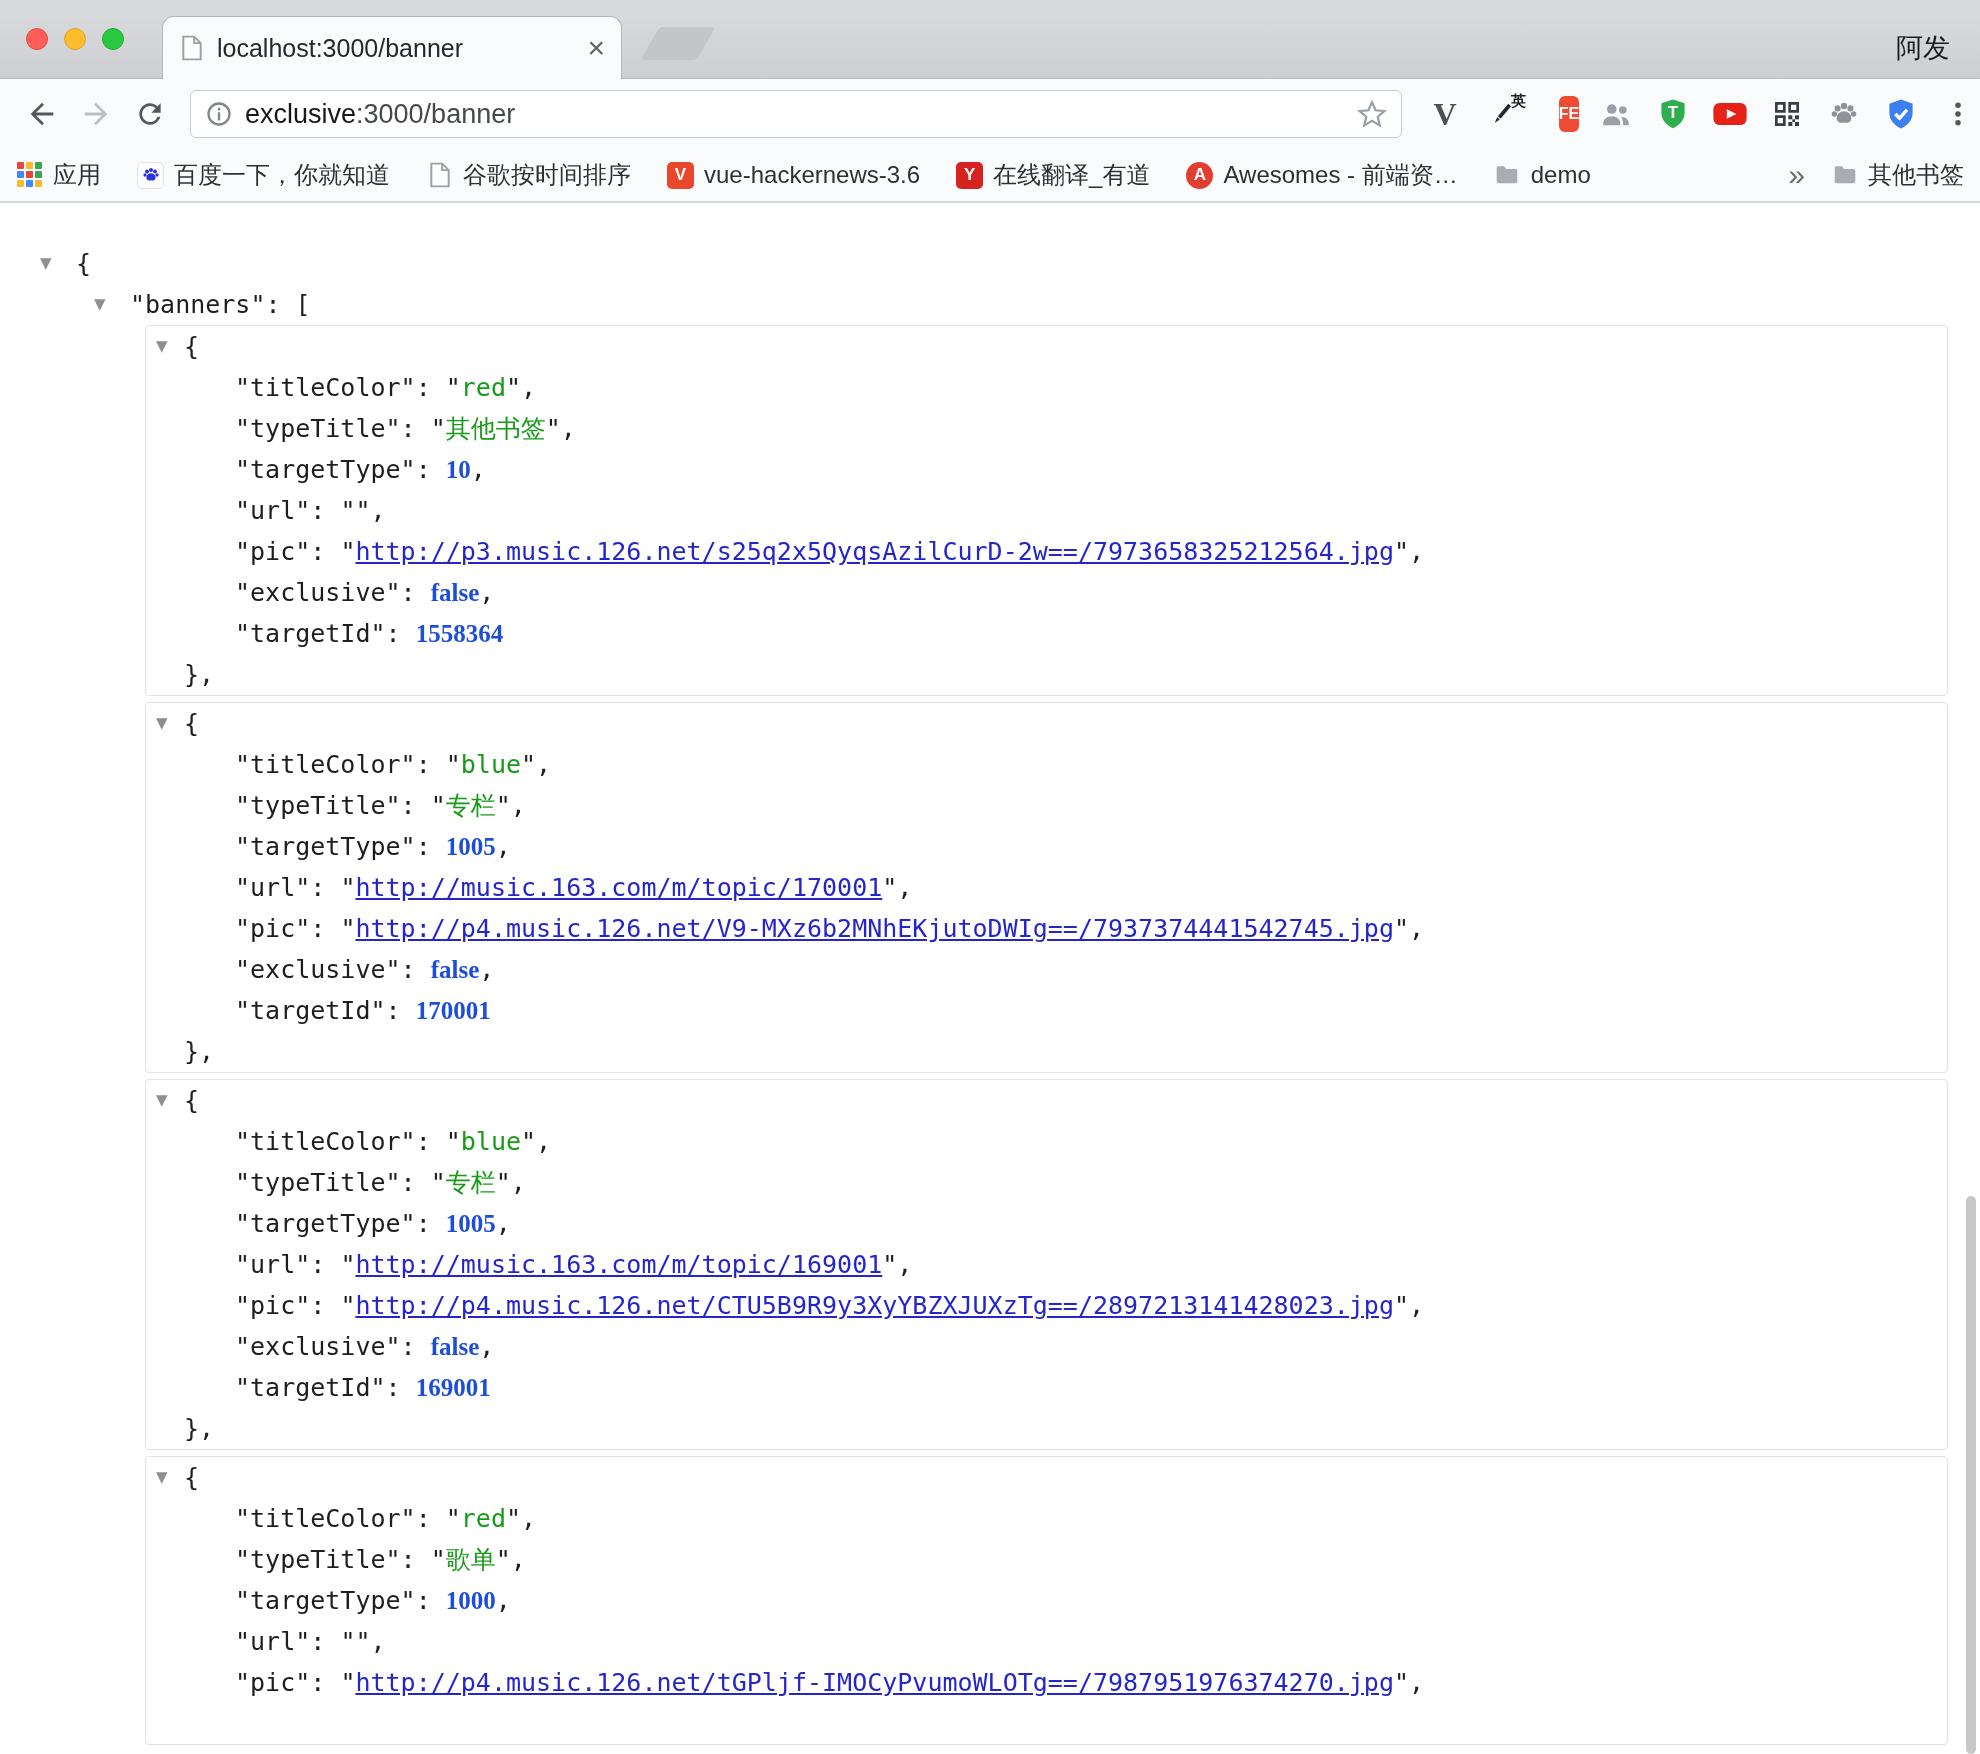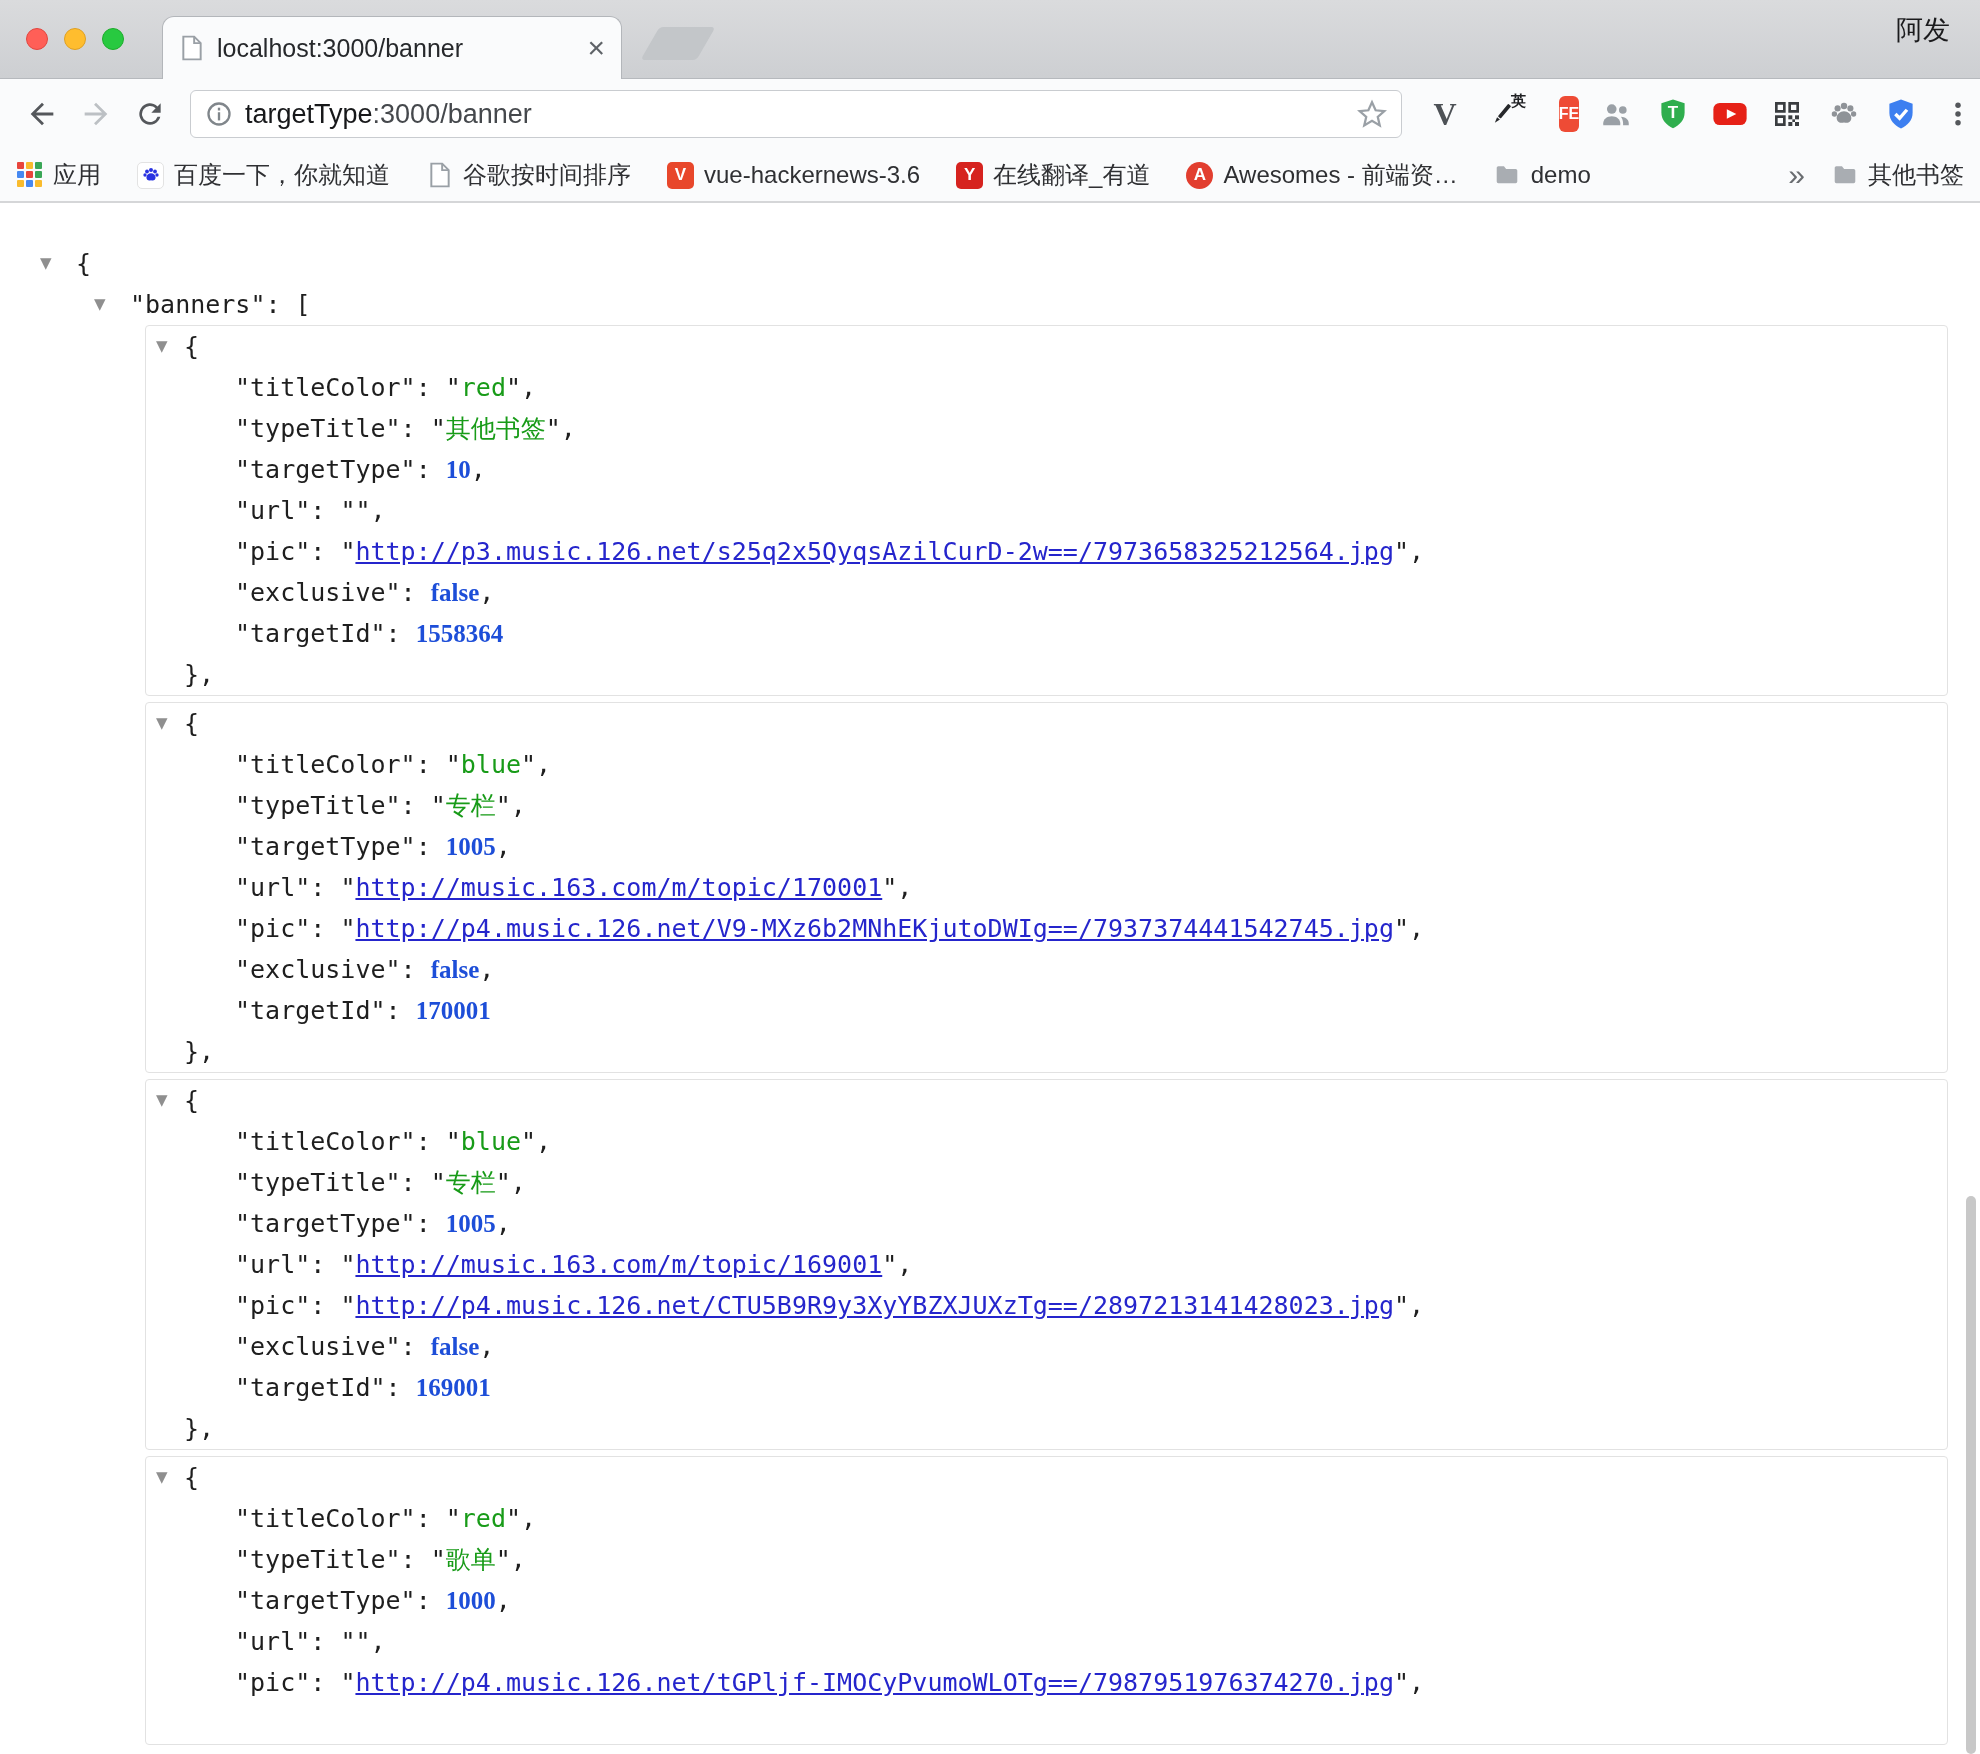--- a/index.html
+++ b/index.html
@@ -17,21 +17,21 @@
   .tl.yellow { background:#ffbd2e; border:1px solid #dfa023; }
   .tl.green  { background:#28c940; border:1px solid #1dad2b; }
   .tab {
     position:absolute; left:162px; bottom:-1px; width:460px; height:63px; z-index:3;
     background:#fafbfc; border:1px solid #b3b6ba; border-bottom:none;
     border-radius:12px 12px 0 0; display:flex; align-items:center; padding:0 16px;
   }
   .tab-title { flex:1; font-size:25px; color:#26282b; margin-left:12px; white-space:nowrap; overflow:hidden; }
   .tab-close { font-size:30px; color:#5f6368; margin-left:8px; line-height:1; cursor:pointer; }
   .newtab { position:absolute; left:650px; top:27px; width:56px; height:33px; background:#c3c6c9; transform:skewX(-30deg); border-radius:4px; cursor:pointer; }
-  .profile-name { position:absolute; right:30px; top:12px; font-size:27px; color:#1b1b1d; cursor:pointer; }
+  .profile-name { position:absolute; right:30px; top:30px; font-size:27px; color:#1b1b1d; cursor:pointer; }
 
   
   .toolbar { height:71px; background:#fafbfc; border-top:1px solid #b6b9bd; display:flex; align-items:center; padding:0 22px; }
   .nav-btn { width:40px; height:40px; display:flex; align-items:center; justify-content:center; margin-right:14px; cursor:pointer; flex:none; }
   .omnibox {
     width:1212px; height:48px; background:#fff; border:1px solid #c9ccd0; border-radius:6px;
     display:flex; align-items:center; padding:0 14px; margin-left:6px; flex:none; cursor:text;
   }
   .url-text { font-size:27px; margin-left:12px; flex:1; white-space:nowrap; overflow:hidden; }
   .url-host { color:#17181a; }
@@ -126,21 +126,21 @@
       </svg>
   </span>
   <div class="omnibox">
     <span style="display:flex">
       <svg width="28" height="28" viewBox="0 0 24 24">
           <circle cx="12" cy="12" r="9" fill="none" stroke="#80868b" stroke-width="2"></circle>
           <rect x="11" y="10.5" width="2" height="7" fill="#80868b"></rect>
           <rect x="11" y="6.6" width="2" height="2.4" fill="#80868b"></rect>
         </svg>
     </span>
-    <span class="url-text"><span class="url-host">targetType</span><span class="url-path">:3000/banner</span></span>
+    <span class="url-text"><span class="url-host">exclusive</span><span class="url-path">:3000/banner</span></span>
     <span class="star">
       <svg width="30" height="30" viewBox="0 0 24 24">
           <path d="M12 2.6l2.9 6.4 7 .7-5.3 4.6 1.6 6.9-6.2-3.7-6.2 3.7 1.6-6.9L2.1 9.7l7-.7z" fill="none" stroke="#9aa0a6" stroke-width="1.8"></path>
         </svg>
     </span>
   </div>
   <div class="ext-row">
     <span class="ext">
         <b class="vim">V</b>
       </span>

